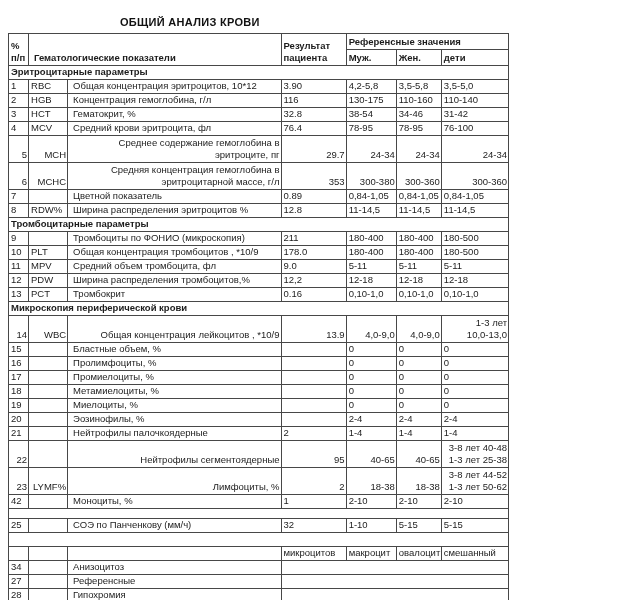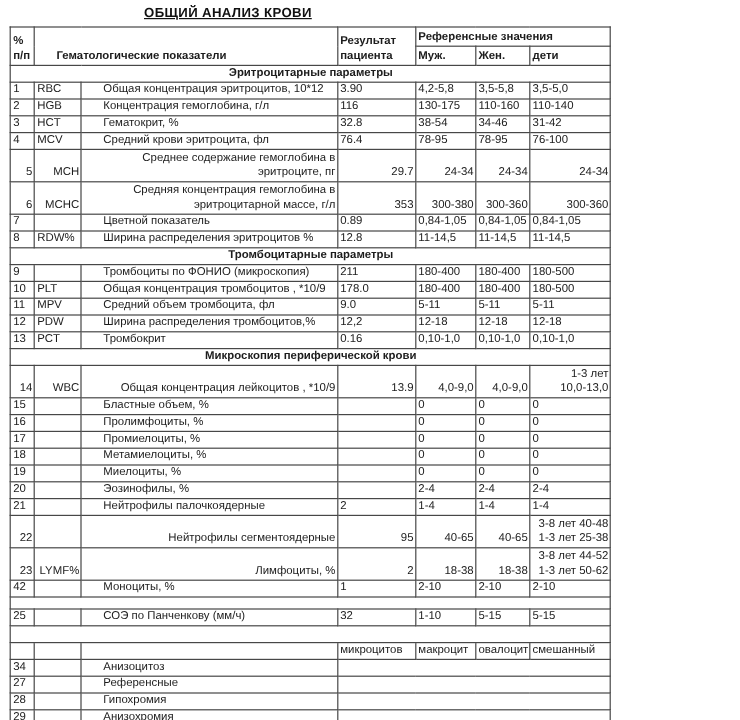--- a/index.html
+++ b/index.html
@@ -8,23 +8,22 @@
     background: #ffffff;
     font-family: "Liberation Sans", sans-serif;
     color: #1c1c1c;
     overflow: hidden;
   }
   .page { position: relative; width: 617px; height: 600px; }
   .title {
     font-weight: bold;
     font-size: 11px;
     letter-spacing: 0.3px;
-    margin: 5px 0 5px 120px;
+    margin: 16px 0 5px 120px;
     color: #111;
-    text-decoration: underline;
   }
   table.cbc {
     border-collapse: collapse;
     table-layout: fixed;
     margin-left: 8px;
     width: 501px;
   }
   table.cbc td {
     border: 1px solid #474747;
     font-size: 9.5px;
@@ -32,23 +31,23 @@
     padding: 0 1px 1px 2px;
     vertical-align: bottom;
     overflow: hidden;
     white-space: pre-line;
     height: 12px;
   }
   table.cbc tr.tall td { height: 25px; text-align: right; }
   table.cbc td.hdr { font-weight: bold; }
   table.cbc td.section {
     font-weight: bold;
-    text-align: center;
-  }
-  table.cbc td.c-name { padding-left: 18px; }
+    text-align: left;
+  }
+  table.cbc td.c-name { padding-left: 5px; }
   table.cbc td.gap { border-top: 1px solid #474747; border-bottom: 1px solid #474747; }
   table.cbc tr.hrow td { height: 14px; }
 </style>
 </head>
 <body>
 
 <div class="page">
   <div class="title">ОБЩИЙ АНАЛИЗ КРОВИ</div>
 
   <table class="cbc">

